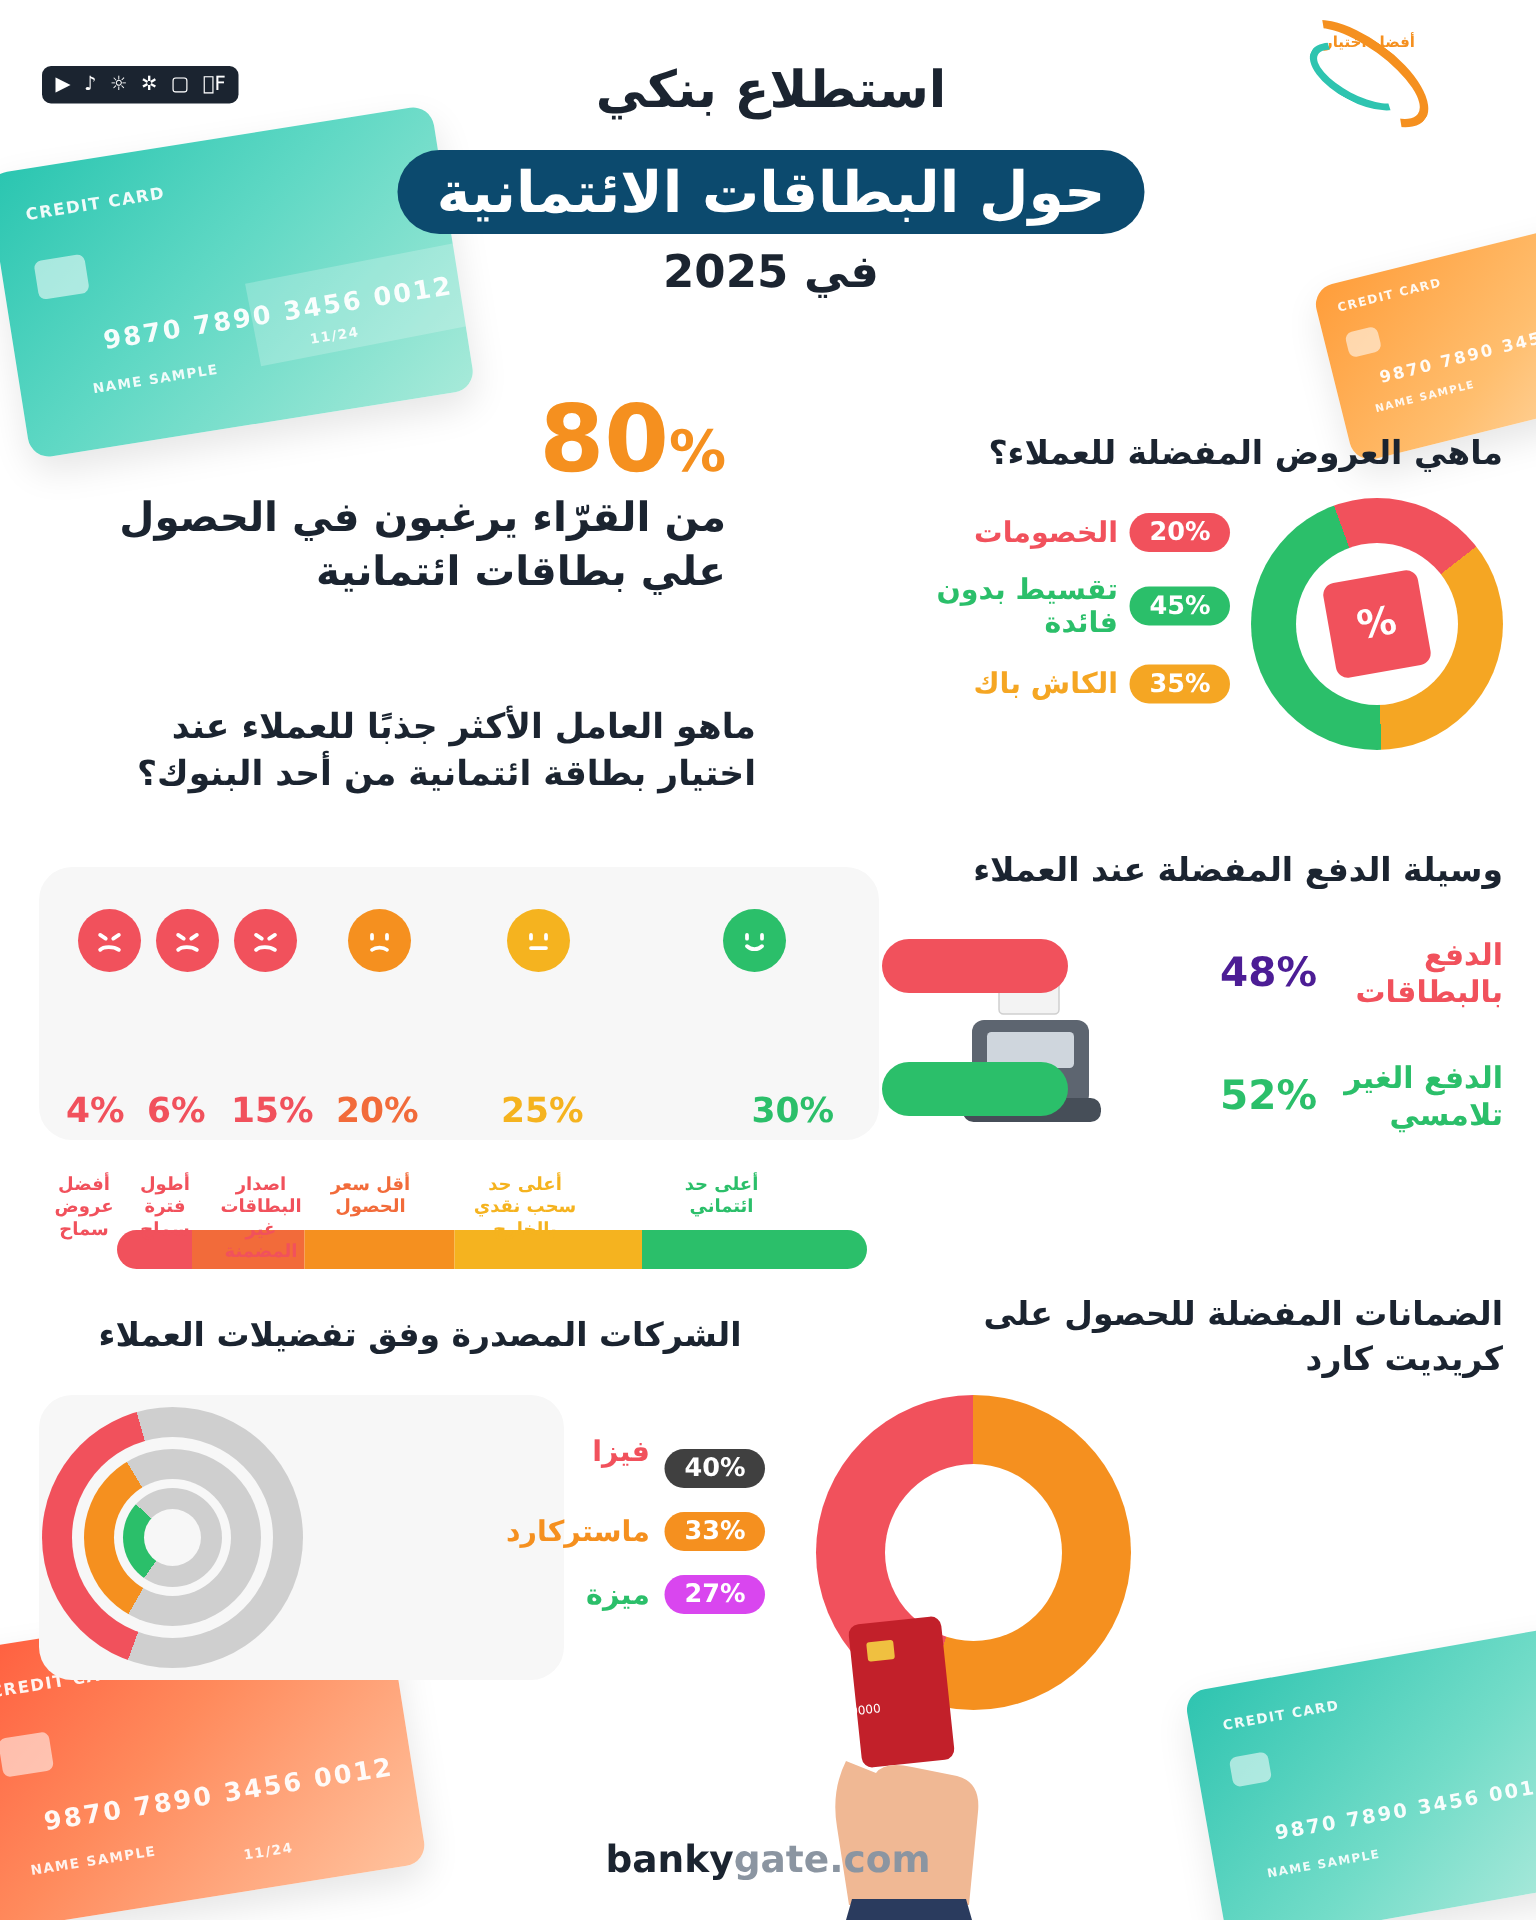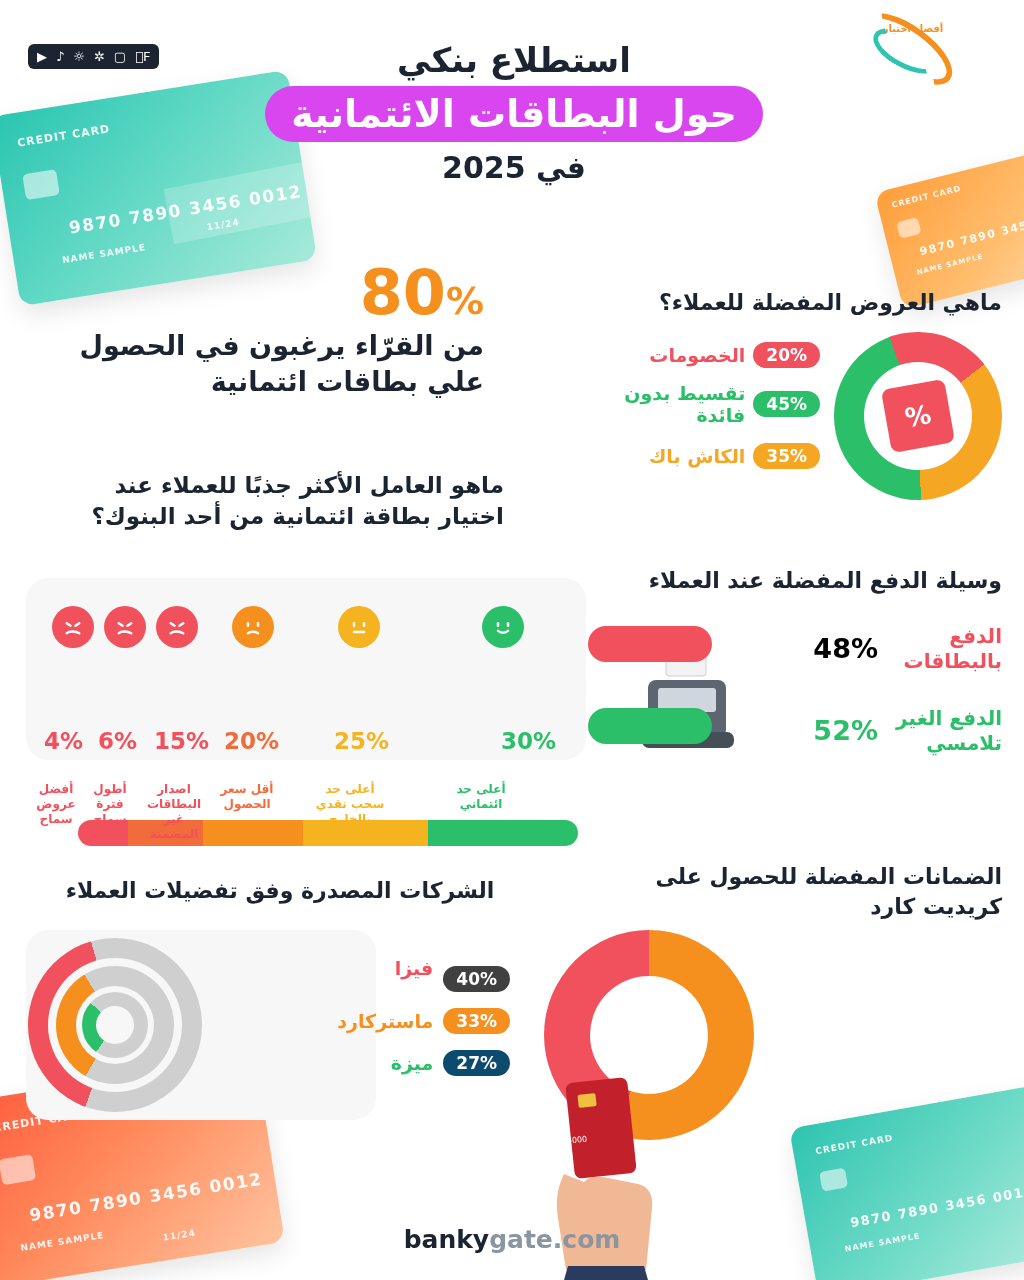--- a/index.html
+++ b/index.html
@@ -92,22 +92,22 @@
     position:absolute; left: 42px; top: 14px; width: 72px; height: 34px;
     border: 5px solid #2ec4b0; border-radius: 50%;
     border-right-color: transparent; border-top-color: transparent;
     transform: rotate(28deg);
   }
 
   
   #title-block { position: absolute; right: 250px; top: 40px; width: 520px; text-align: center; z-index: 30; }
   #title-line1 { font-size: 34px; font-weight: 800; color: #1b2430; letter-spacing: -0.5px; }
   #title-line2-wrap {
-    display: inline-block; background: #d946ef; border-radius: 28px;
-    padding: 6px 26px; margin-top: 6px;
+    display: inline-block; background: #0c4a6e; border-radius: 28px;
+    padding: 6px 26px; margin-top: 20px;
   }
   #title-line2 { font-size: 38px; font-weight: 800; color: #ffffff; }
   #title-line3 { font-size: 30px; font-weight: 800; color: #1b2430; margin-top: 8px; }
 
   
   #stat-80 { position: absolute; right: 540px; top: 262px; width: 430px; text-align: left; z-index: 30; }
   #stat-80 .big {
     font-size: 62px; font-weight: 800; color: #f5901f; line-height: 1; direction: ltr; display:inline-block;
   }
   #stat-80 .pct { font-size: 38px; font-weight: 800; color: #f5901f; }
@@ -391,21 +391,21 @@
           <rect x="26" y="56" width="58" height="24" rx="3" fill="#cfd6dd"></rect>
           <circle cx="36" cy="90" r="5" fill="#cfd6dd"></circle>
           <circle cx="54" cy="90" r="5" fill="#cfd6dd"></circle>
           <circle cx="72" cy="90" r="5" fill="#cfd6dd"></circle>
           <rect x="10" y="100" width="92" height="16" rx="7" fill="#464e58"></rect>
         </svg>
       </div>
 
       <div class="pm-row" style="right:0; top:10px;">
         <span class="pm-lab" style="color:#f1515c;">الدفع بالبطاقات</span>
-        <span class="pm-val" style="color:#000000;">48%</span>
+        <span class="pm-val" style="color:#4c1d95;">48%</span>
       </div>
       <div class="pm-bar" style="position:absolute; right:290px; top:12px; background:#f1515c;"></div>
 
       <div class="pm-row" style="right:0; top:92px;">
         <span class="pm-lab" style="color:#2bbf6a;">الدفع الغير تلامسي</span>
         <span class="pm-val" style="color:#2bbf6a;">52%</span>
       </div>
       <div class="pm-bar" style="position:absolute; right:290px; top:94px; background:#2bbf6a;"></div>
     </div>
   </div>
@@ -425,21 +425,21 @@
   <div id="issuers-legend">
     <div class="row-legend">
       <span class="pill" style="background:#404040;margin-top:22px;">40%</span>
       <span class="legend-text" style="color:#f1515c;">فيزا</span>
     </div>
     <div class="row-legend">
       <span class="pill" style="background:#f5901f;">33%</span>
       <span class="legend-text" style="color:#f5901f;">ماستركارد</span>
     </div>
     <div class="row-legend">
-      <span class="pill" style="background:#0c4a6e;">27%</span>
+      <span class="pill" style="background:#d946ef;">27%</span>
       <span class="legend-text" style="color:#2bbf6a;">ميزة</span>
     </div>
   </div>
 
   <div id="guar">
     <div class="sec-title">الضمانات المفضلة للحصول على كريديت كارد</div>
 
   </div>
   <div id="guar-donut">
     <div class="donut" style="background: conic-gradient(from 0deg, #f5901f 0 55%, #f1515c 55% 100%);">

